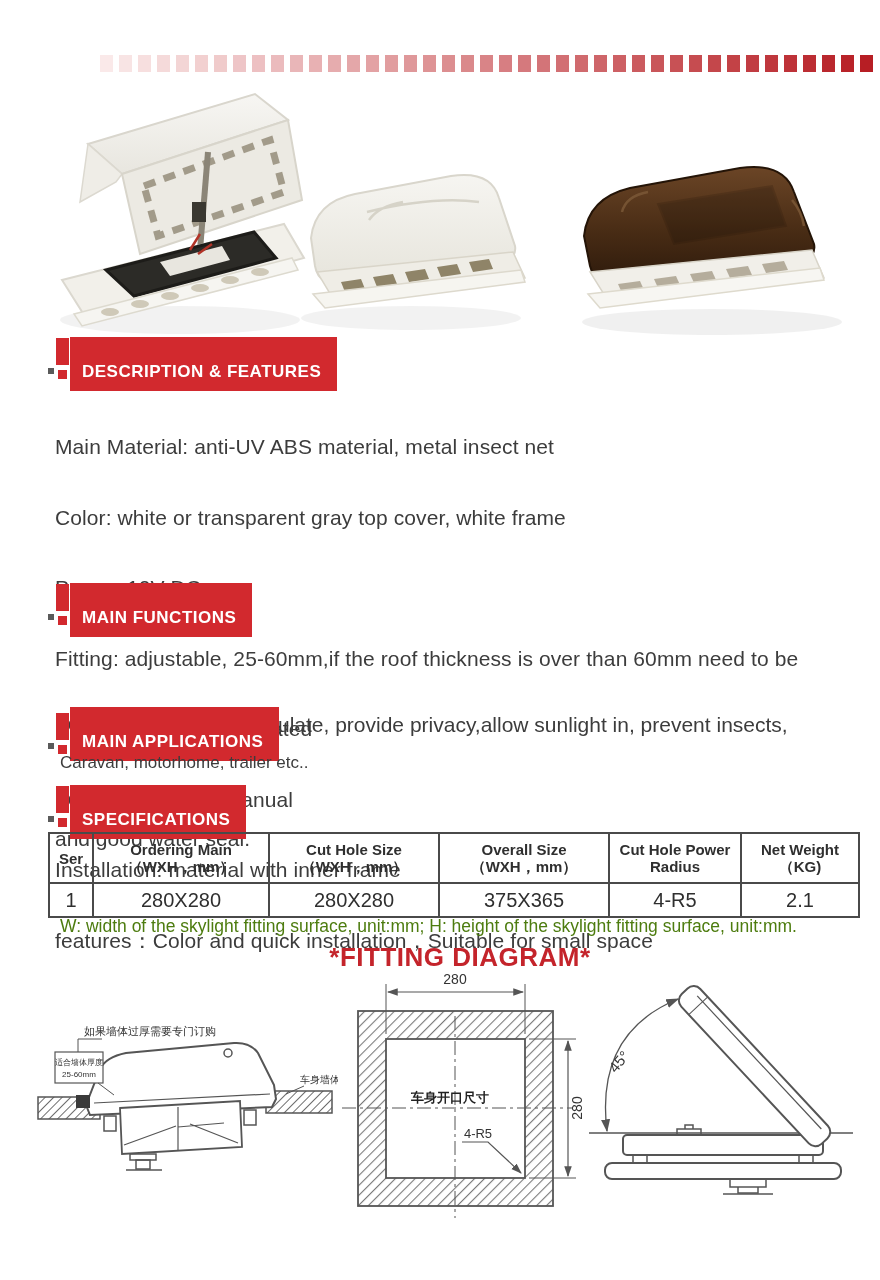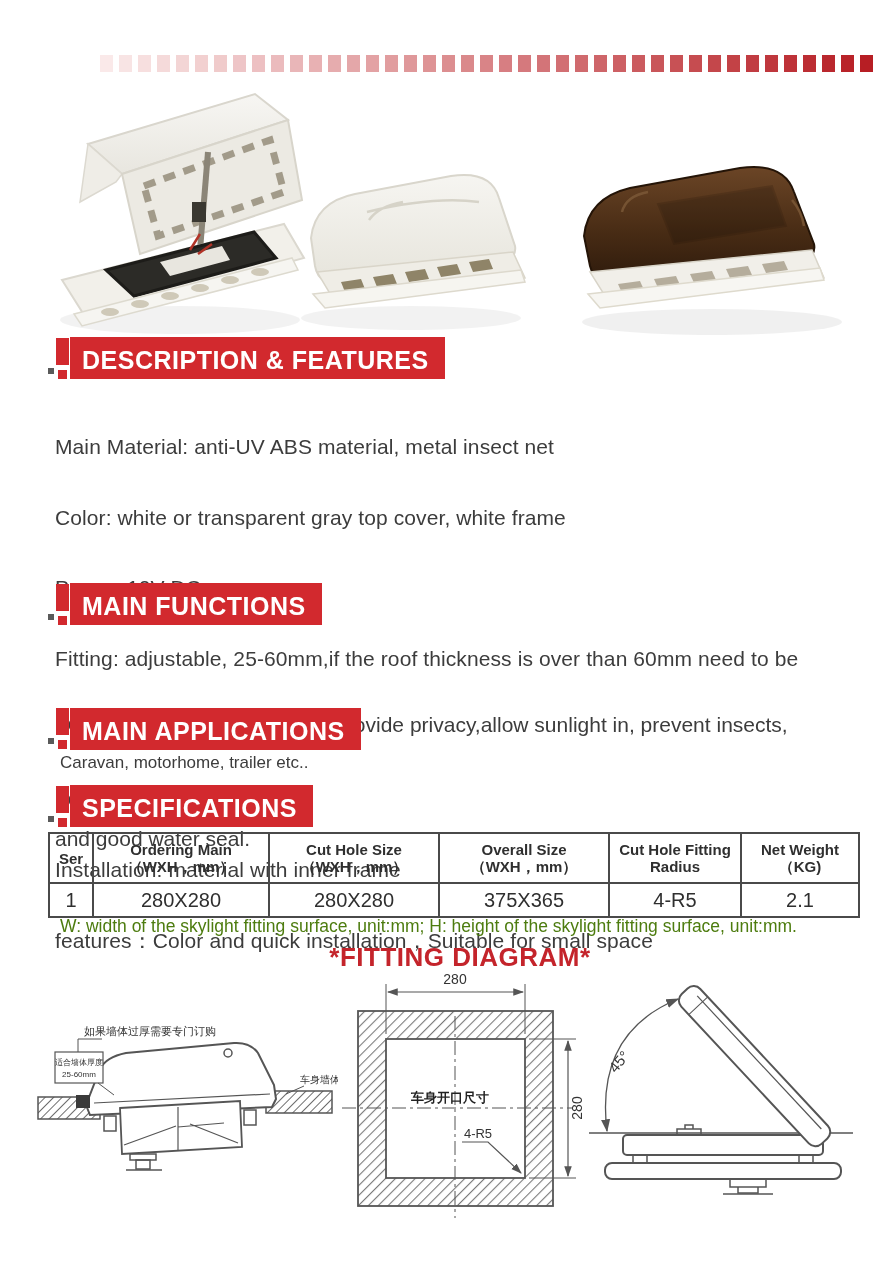--- a/index.html
+++ b/index.html
@@ -14,22 +14,22 @@
 
   
   .photo{position:absolute;}
 
   
   .sec-head{position:absolute;display:flex;align-items:flex-start;}
   .bullet{position:relative;width:22px;height:44px;flex:0 0 22px;}
   .bullet .bar{position:absolute;left:8px;top:1px;width:13px;height:27px;background:#d2292e;}
   .bullet .sq-dark{position:absolute;left:0px;top:31px;width:6px;height:6px;background:#5a5a5a;}
   .bullet .sq-red{position:absolute;left:10px;top:33px;width:9px;height:9px;background:#d2292e;}
-  .banner{background:#d2292e;color:#ffffff;font-weight:bold;font-size:25px;
-          line-height:38px;padding:4px 16px 0 12px;letter-spacing:0.5px;white-space:nowrap;}
+  .banner{background:#d2292e;color:#ffffff;font-weight:bold;font-size:17px;
+          line-height:38px;padding:16px 16px 0 12px;letter-spacing:0.5px;white-space:nowrap;}
 
   
   .desc-text{position:absolute;top:388px;left:55px;font-size:21px;line-height:23.5px;
              letter-spacing:0.1px;white-space:pre;}
   .desc-text .indent{padding-left:78px;}
   .func-text{position:absolute;top:630px;left:55px;font-size:21px;line-height:38px;white-space:pre;}
   .app-text{position:absolute;top:753px;left:60px;font-size:17px;}
 
   
   .spec-table{position:absolute;top:832px;left:48px;width:810px;border-collapse:collapse;
@@ -255,21 +255,21 @@
       </th>
       <th>
         <div>Cut Hole Size</div>
         <div>（WXH，mm）</div>
       </th>
       <th>
         <div>Overall Size</div>
         <div>（WXH，mm）</div>
       </th>
       <th>
-        <div>Cut Hole Fitting</div>
+        <div>Cut Hole Power</div>
         <div>Radius</div>
       </th>
       <th>
         <div>Net Weight（KG)</div>
       </th>
     </tr>
     <tr>
       <td>1</td>
       <td>280X280</td>
       <td>280X280</td>

